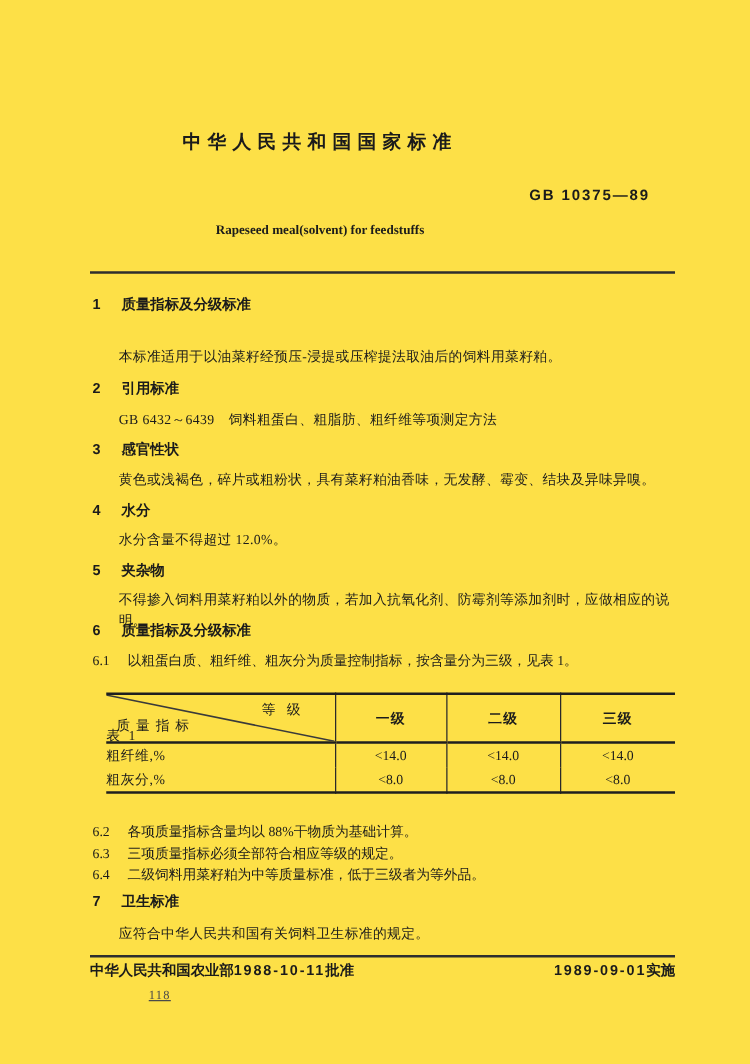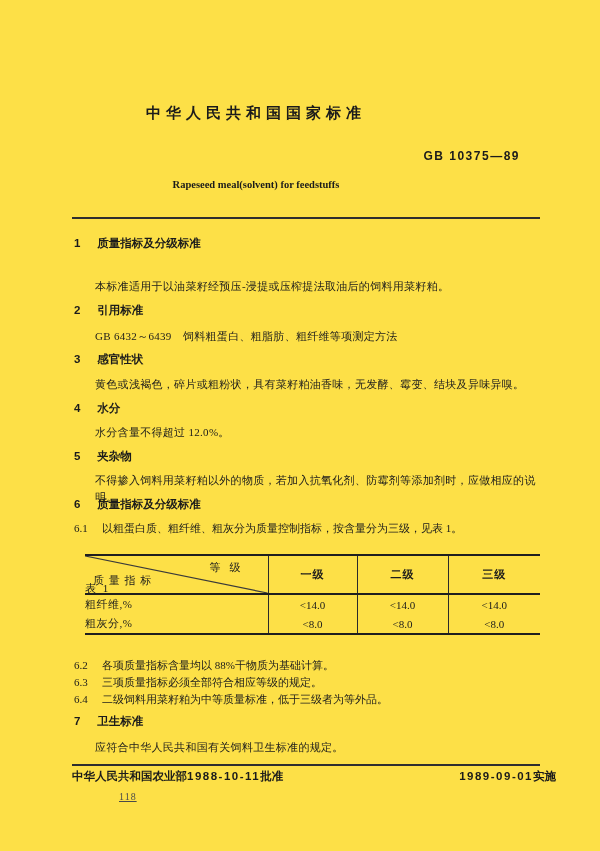--- a/index.html
+++ b/index.html
@@ -76,21 +76,21 @@
     letter-spacing:1px; white-space:nowrap; font-weight:normal;
   }
 
   
   .footer-left {
     position:absolute; top:769px; left:72px;
     font-family:"Liberation Sans", sans-serif; font-weight:bold;
     font-size:11.5px; white-space:nowrap;
   }
   .footer-right {
-    position:absolute; top:769px; right:44px;
+    position:absolute; top:769px; right:60px;
     font-family:"Liberation Sans", sans-serif; font-weight:bold;
     font-size:11.5px; white-space:nowrap;
   }
   .fdate { letter-spacing:1.5px; }
   .page-num {
     position:absolute; top:791px; left:119px; font-size:10px;
     color:#4a4a4a; letter-spacing:1px;text-decoration:underline;
   }
 </style>
 </head>

